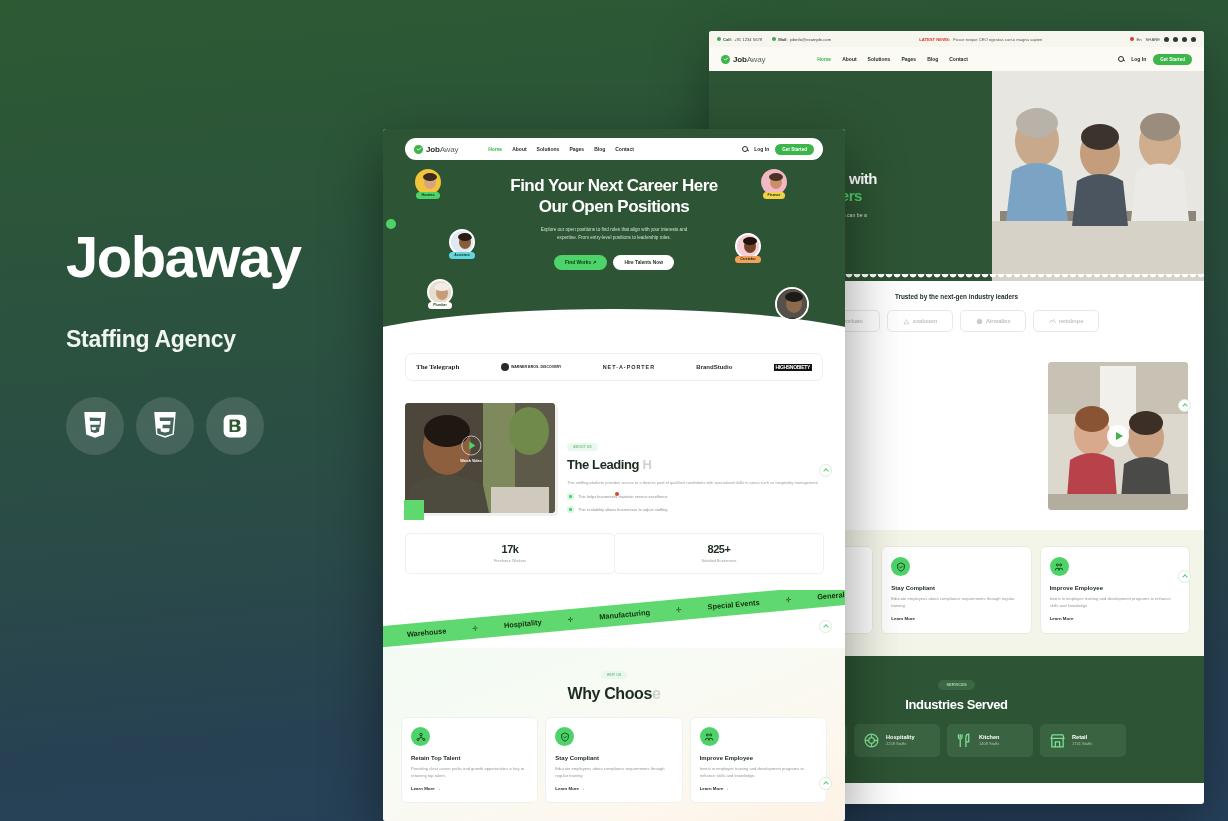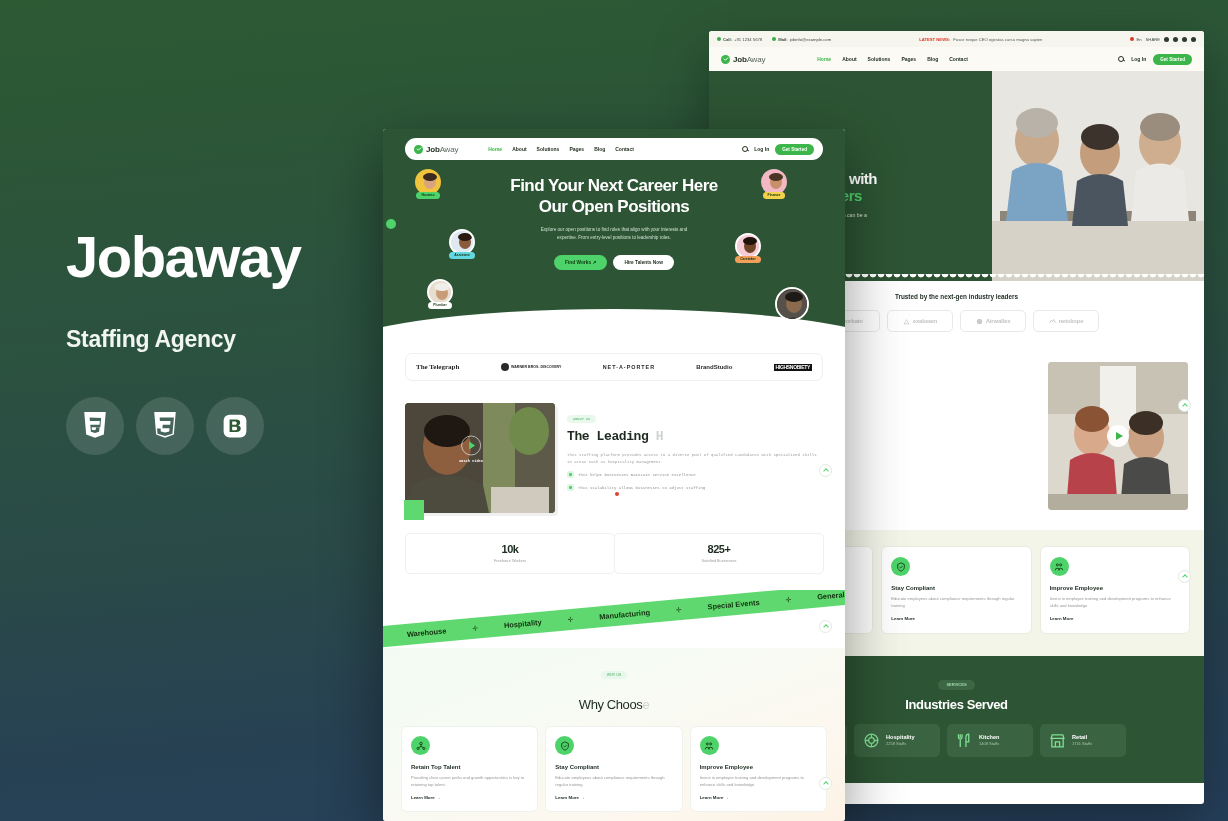--- a/index.html
+++ b/index.html
@@ -153,21 +153,21 @@
   .f-logos { background:#ffffff; padding: 10px 22px 14px; }
   .f-logos-inner { border:1px solid #efefec; border-radius:7px; padding: 9px 10px; display:flex; justify-content:space-between; align-items:center;}
   .f-logo { font-size:6px; font-weight:800; color:#2a2a28; white-space:nowrap; }
   .f-logo.serif { font-family:"Liberation Serif", serif; font-weight:700; font-size:7px;}
   .f-logo.track { letter-spacing: 1px; font-weight:600; font-size:5.4px;}
   .f-logo.hs { background:#111; color:#fff; padding:0.5px 2px; font-size:5px; letter-spacing:-0.3px;}
   .wb { display:flex;align-items:center;gap:2.5px;}
   .wb-dot { width:8px;height:8px;border-radius:50%;background:#2a2a28;}
   .wb-txt { font-size:3.6px; font-weight:700; line-height:1.15; color:#2a2a28;}
 
-  .f-about { background:#ffffff; padding: 8px 22px 14px; display:flex; gap:12px; align-items:flex-start;font-family:Liberation Mono, monospace;}
+  .f-about { background:#ffffff; padding: 8px 22px 14px; display:flex; gap:12px; align-items:flex-end;}
   .f-about-img { width: 150px; height:110px; border-radius:4px; position:relative; overflow:hidden;
     background: linear-gradient(140deg, #4a4135 0%, #6b6254 35%, #8d8a6d 65%, #a9a98a 100%);
     box-shadow: 3px 3px 0 rgba(0,0,0,0.06);}
   .f-play { position:absolute; left:44%; top:42%; transform:translate(-50%,-50%); text-align:center;}
   .f-play-ring { width:20px;height:20px;border-radius:50%; border:1px solid rgba(255,255,255,0.6); display:flex;align-items:center;justify-content:center; margin:0 auto;}
   .f-play-tri { width:0;height:0;border-left:6px solid #4ed36a;border-top:4px solid transparent;border-bottom:4px solid transparent;margin-left:2px;}
   .f-play-lab { font-size:3.6px; color:#fff; font-weight:700; margin-top:3px;}
   .f-about-r { flex:1; padding-top: 4px;}
   .badge-sm { display:inline-block; background:#e9f8ec; color:#7fc48d; font-size:3.6px; font-weight:700; padding:2px 6px; border-radius:20px; margin-bottom:6px;}
   .f-h2 { font-size: 13px; font-weight:800; color:#1d2b20; letter-spacing:-0.4px;}
@@ -182,21 +182,21 @@
   .f-stat-v { font-size:11px; font-weight:800; color:#1d2b20; letter-spacing:-0.5px;}
   .f-stat-l { font-size:3.8px; color:#9aa09a; margin-top:4px;}
 
   .f-marquee-wrap { position:relative; height: 58px; background:#ffffff; overflow:hidden;}
   .f-marquee { position:absolute; left:-10%; top: 14px; width: 125%; background:#5fd96f; transform: rotate(-5.2deg);
     padding: 6px 0; display:flex; align-items:center; gap: 26px; justify-content:center; }
   .f-mq-item { font-size:7.4px; font-weight:700; color:#13300f; white-space:nowrap;}
   .f-mq-star { color:#1d4d18; font-size:7px; }
 
   .f-why { background: linear-gradient(160deg,#f2fbf3 0%, #f7fbf4 35%, #fdf7ee 75%, #fdf2e4 100%); padding: 14px 18px 20px; text-align:center;}
-  .f-why-h { font-size:13px; font-weight:400; color:#1d2b20; letter-spacing:-0.4px; margin-top:12px;}
+  .f-why-h { font-size:16px; font-weight:700; color:#1d2b20; letter-spacing:-0.4px; margin-top:0;}
   .f-why-h .fade { color:#cfd3cf;}
   .f-why-cards { display:flex; gap:7px; margin-top:14px; text-align:left;}
   .f-why-card { flex:1; background:#ffffff; border-radius:6px; padding:9px 9px 11px; border:1px solid #eef2ec;}
 
   
   .deco-dot-green { position:absolute; left:386px; top:219px; width:10px;height:10px;border-radius:50%;background:#4ed36a; z-index:35;}
   .deco-sq-green { position:absolute; left:404px; top:500px; width:20px;height:20px;background:#5fd96f; z-index:35;}
   .deco-dot-red { position:absolute; left:615px; top:492px; width:4px;height:4px;border-radius:50%;background:#e0422e; z-index:36;}
   .scroll-top { position:absolute; width:13px;height:13px;border-radius:50%; border:1px solid #dfeade; background:#fff; display:flex;align-items:center;justify-content:center; z-index:37;}
   .scroll-top .chev { width:4px;height:4px;border-left:1px solid #4ed36a;border-top:1px solid #4ed36a; transform: rotate(45deg); margin-top:1.5px;}
@@ -619,21 +619,21 @@
         <span class="f-li-ico">
             <span class="f-li-tick"></span>
           </span>
         <span>This scalability allows businesses to adjust staffing</span>
       </div>
     </div>
   </div>
 
   <div class="f-stats">
     <div class="f-stat">
-      <div class="f-stat-v">10k</div>
+      <div class="f-stat-v">17k</div>
       <div class="f-stat-l">Freelance Workers</div>
     </div>
     <div class="f-stat">
       <div class="f-stat-v">825+</div>
       <div class="f-stat-l">Satisfied Businesses</div>
     </div>
   </div>
 
   <div class="f-marquee-wrap">
     <div class="f-marquee">

